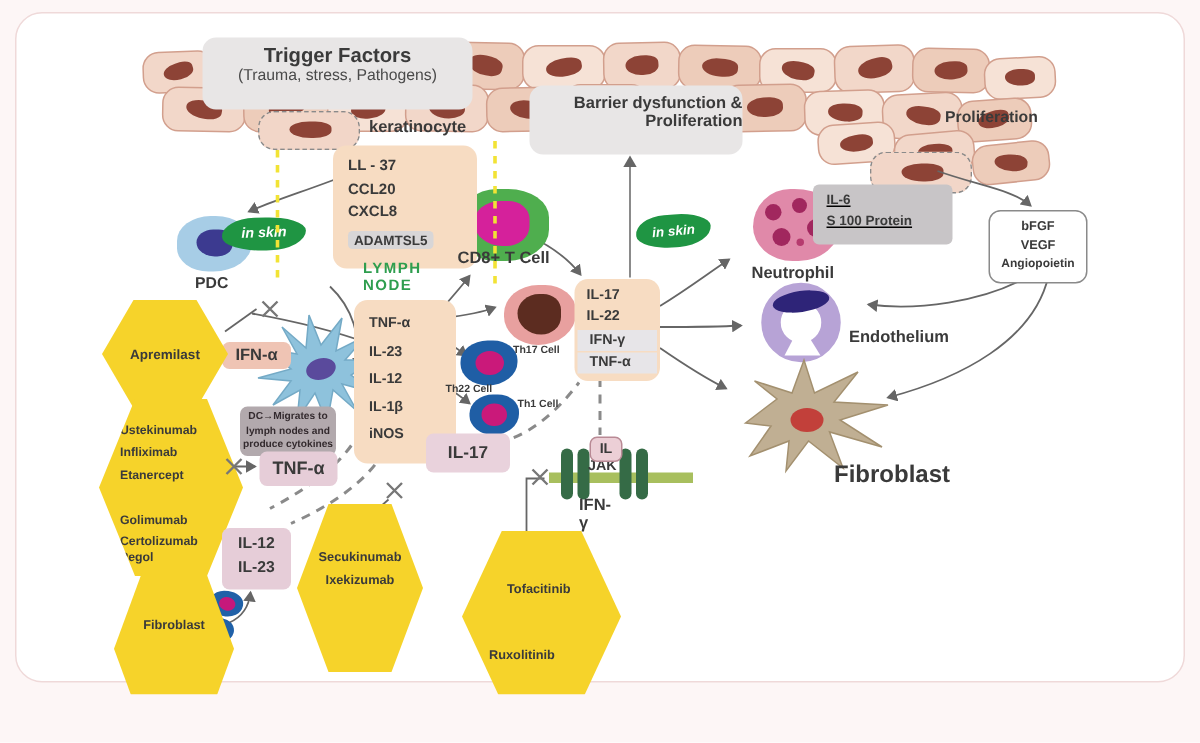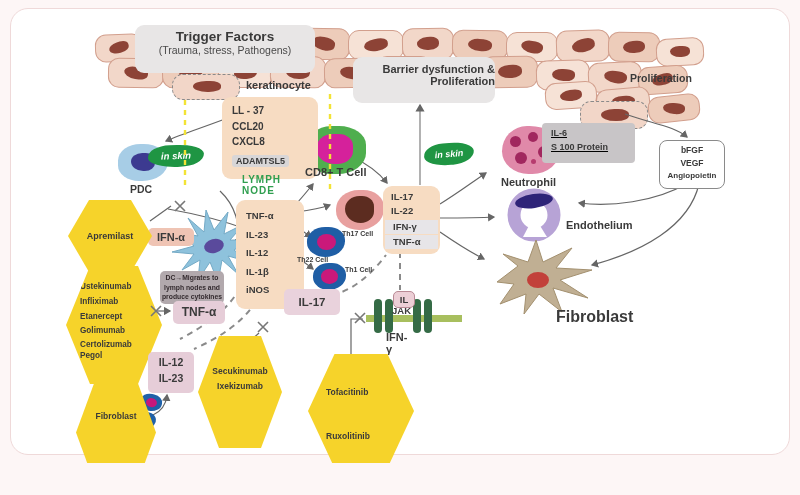--- a/index.html
+++ b/index.html
@@ -249,21 +249,21 @@
 </div>
 
 <div class="abs chip b" style="left:173px;top:301px;width:52px;height:23px;background:#e6cdd8;font-size:12px;line-height:23px;">
   <span>TNF-α</span>
 </div>
 
 <div class="abs hex" style="left:66px;top:266px;width:82px;height:104px;padding:14px 0 0 14px;">
   <div class="b" style="font-size:8.2px;line-height:1.8;">Ustekinumab</div>
   <div class="b" style="font-size:8.2px;line-height:1.8;">Infliximab</div>
   <div class="b" style="font-size:8.2px;line-height:1.8;">Etanercept</div>
-  <div class="b" style="font-size:8.2px;line-height:1.8;">Golimumab</div>
+  <div class="b" style="font-size:8.2px;line-height:1.8;margin-top:16px;">Golimumab</div>
   <div class="b" style="font-size:8.2px;line-height:1.35;width:58px;">Certolizumab Pegol</div>
 </div>
 
 <div class="abs chip" style="left:148px;top:352px;width:46px;height:38px;background:#e6cdd8;padding-top:3px;">
   <div class="b" style="font-size:10.5px;line-height:1.5;">IL-12</div>
   <div class="b" style="font-size:10.5px;line-height:1.5;">IL-23</div>
 </div>
 
 <div class="abs chip b" style="left:284px;top:289px;width:56px;height:26px;background:#e9d2dc;font-size:11.5px;line-height:26px;">
   <span>IL-17</span>
@@ -301,21 +301,21 @@
   <div class="abs" style="left:413px;top:299px;width:8px;height:34px;background:#356b46;border-radius:4px;"></div>
   <div class="abs" style="left:424px;top:299px;width:8px;height:34px;background:#356b46;border-radius:4px;"></div>
   <div class="abs chip b" style="left:393px;top:291px;width:20px;height:15px;background:#eccfd6;border:1px solid #b98a95;font-size:9.5px;line-height:15px;">
     <span>IL</span>
   </div>
   <div class="abs b" style="left:392px;top:305px;font-size:9.5px;">JAK</div>
   <div class="abs b" style="left:386px;top:331px;font-size:11px;">IFN-γ</div>
 </div>
 
 <div class="abs hex" style="left:308px;top:354px;width:88px;height:84px;padding:30px 0 0 18px;">
-  <div class="b" style="font-size:8.5px;line-height:1.9;">Tofacitinib</div>
+  <div class="b" style="font-size:8.5px;line-height:1.9;margin-left:12px;">Tofacitinib</div>
   <div class="b" style="font-size:8.5px;line-height:1.9;margin-top:28px;">Ruxolitinib</div>
 </div>
 
 <div class="blob" style="left:502px;top:126px;width:58px;height:48px;background:#e089a9;border-radius:45% 55% 50% 48%/55% 45% 52% 50%;">
   <div style="position:absolute;left:8px;top:10px;width:11px;height:11px;background:#a1275e;border-radius:50%;"></div>
   <div style="position:absolute;left:26px;top:6px;width:10px;height:10px;background:#a1275e;border-radius:50%;"></div>
   <div style="position:absolute;left:36px;top:20px;width:12px;height:12px;background:#a1275e;border-radius:50%;"></div>
   <div style="position:absolute;left:13px;top:26px;width:12px;height:12px;background:#a1275e;border-radius:50%;"></div>
   <div style="position:absolute;left:29px;top:33px;width:5px;height:5px;background:#b63b6e;border-radius:50%;"></div>
   <div style="position:absolute;left:44px;top:9px;width:4px;height:4px;background:#b63b6e;border-radius:50%;"></div>

